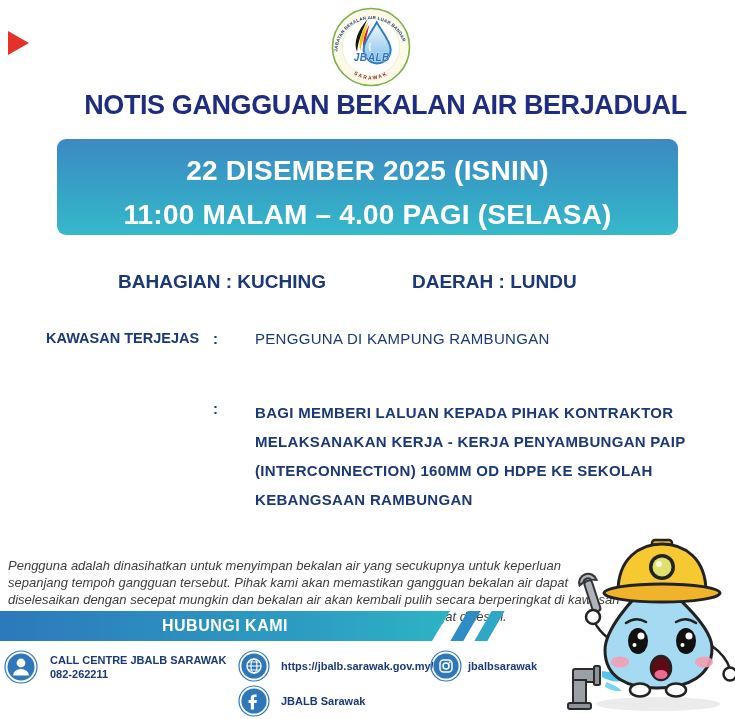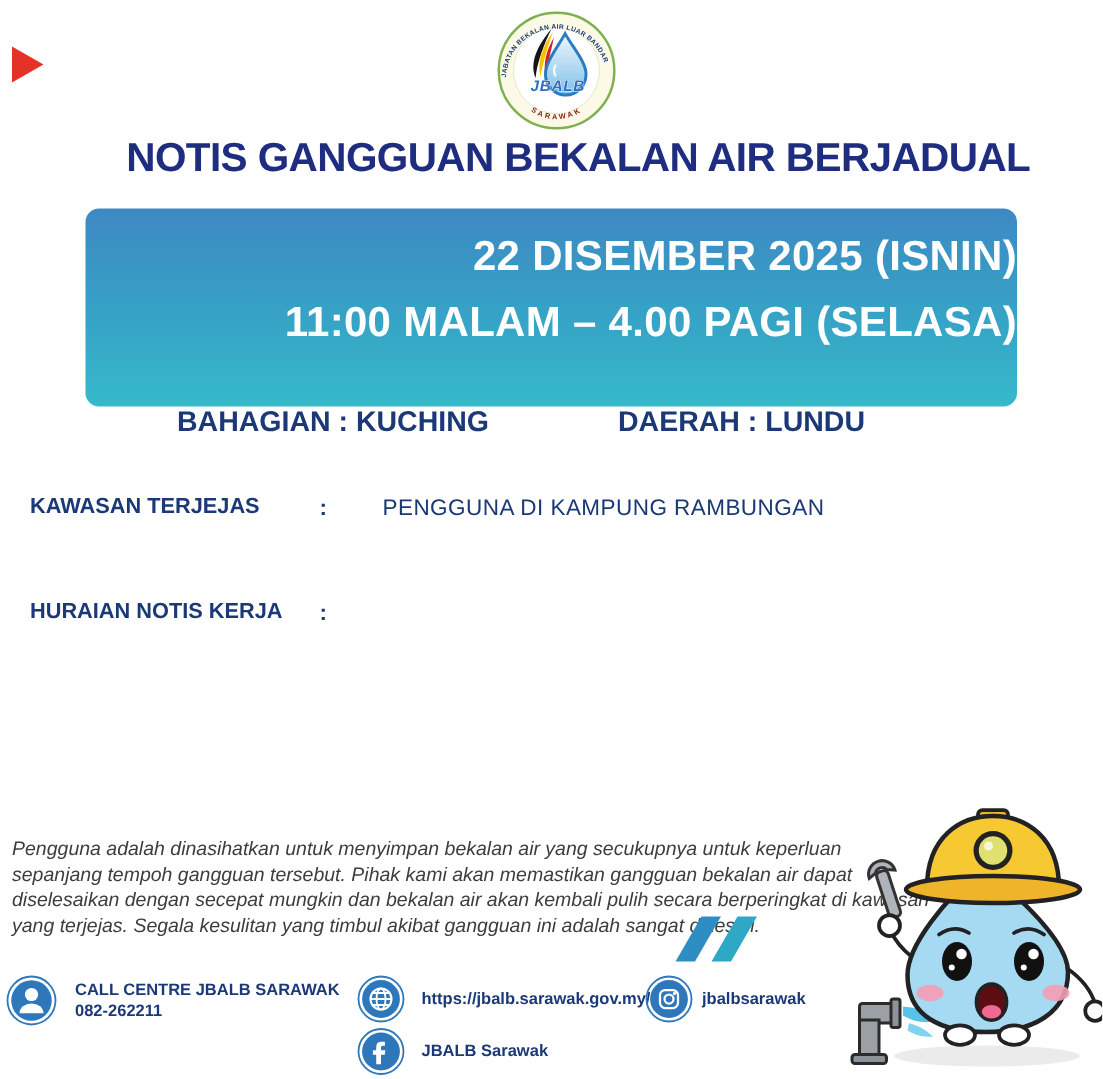--- a/index.html
+++ b/index.html
@@ -7,29 +7,29 @@
         font-family:"Liberation Sans",sans-serif;}
   
   .corner-flag{position:absolute;left:8px;top:31px;width:0;height:0;
     border-left:21px solid #e53228;border-top:12px solid transparent;border-bottom:12px solid transparent;}
   
   .logo{position:absolute;left:330px;top:6px;width:82px;height:82px;}
   
   .main-title{position:absolute;left:0;right:0;top:90px;text-align:center;
     font-size:27px;font-weight:bold;color:#1f2d80;letter-spacing:-0.4px;margin-left:36px;}
   
-  .sched{position:absolute;left:57px;top:139px;width:621px;height:132px;border-radius:9px;
+  .sched{position:absolute;left:57px;top:139px;width:621px;height:96px;border-radius:9px;
     background:linear-gradient(180deg,#3d89c3 0%,#36a3c6 55%,#36b9ca 100%);
-    color:#fff;text-align:right;font-weight:bold;font-size:28px;line-height:44px;padding-top:10px;
+    color:#fff;text-align:center;font-weight:bold;font-size:28px;line-height:44px;padding-top:10px;
     box-sizing:border-box;letter-spacing:0.2px;}
   
   .loc{position:absolute;top:271px;font-size:19px;font-weight:bold;color:#1b3877;white-space:nowrap;}
   .loc.bahagian{left:118px;text-align:center;} .loc.daerah{left:412px;}
   
-  .dlabel{position:absolute;left:20px;font-size:14.5px;font-weight:bold;color:#1b3877;white-space:nowrap;}
+  .dlabel{position:absolute;left:46px;font-size:14.5px;font-weight:bold;color:#1b3877;white-space:nowrap;}
   .dcolon{position:absolute;left:213px;font-size:15px;font-weight:bold;color:#1b3877;}
   .dvalue{position:absolute;left:255px;font-size:15px;font-weight:normal;color:#1b3877;
     letter-spacing:0.3px;white-space:nowrap;}
   .huraian-lines{position:absolute;left:255px;top:398px;font-size:15px;font-weight:bold;
     color:#1b3877;letter-spacing:0.3px;line-height:29px;white-space:nowrap;}
   
   .disclaimer{position:absolute;left:8px;top:544px;width:614px;font-style:italic;
     font-size:13px;line-height:1.32;color:#3d3d3d;}
   
   .contact-banner{position:absolute;left:0;top:611px;width:450px;height:30px;
@@ -97,25 +97,33 @@
   <div class="loc daerah">
     <span>DAERAH</span>
     <span> <span>:</span> </span>
     <span>LUNDU</span>
   </div>
 
   <div class="dlabel" style="top:330px">KAWASAN TERJEJAS</div>
   <div class="dcolon" style="top:330px">:</div>
   <div class="dvalue" style="top:330px">PENGGUNA DI KAMPUNG RAMBUNGAN</div>
 
-  <div class="dlabel" style="top:400px">HURAIAN NOTIS KERJA</div>
   <div class="dcolon" style="top:400px">:</div>
+  <div class="huraian-lines">
+    <div>BAGI MEMBERI LALUAN KEPADA PIHAK KONTRAKTOR</div>
+    <div>MELAKSANAKAN KERJA - KERJA PENYAMBUNGAN PAIP</div>
+    <div>(INTERCONNECTION) 160MM OD HDPE KE SEKOLAH</div>
+    <div>KEBANGSAAN RAMBUNGAN</div>
+  </div>
 
   <p class="disclaimer">Pengguna adalah dinasihatkan untuk menyimpan bekalan air yang secukupnya untuk keperluan sepanjang tempoh gangguan tersebut. Pihak kami akan memastikan gangguan bekalan air dapat diselesaikan dengan secepat mungkin dan bekalan air akan kembali pulih secara berperingkat di kawasan yang terjejas. Segala kesulitan yang timbul akibat gangguan ini adalah sangat dikesali.</p>
 
+  <div class="contact-banner">
+    <span>HUBUNGI KAMI</span>
+  </div>
   <div class="stripe s1"></div>
   <div class="stripe s2"></div>
 
   <svg class="icon" style="left:4px;top:650px" width="34" height="34" viewBox="0 0 34 34">
     <circle cx="17" cy="17" r="16" fill="none" stroke="#2e77bb" stroke-width="1.2"></circle>
     <circle cx="17" cy="17" r="13.5" fill="#2e77bb"></circle>
     <circle cx="17" cy="13" r="4.4" fill="#fff"></circle>
     <path d="M9,25.5 a8,6.5 0 0 1 16,0 z" fill="#fff"></path>
   </svg>
   <div class="cc-block">

